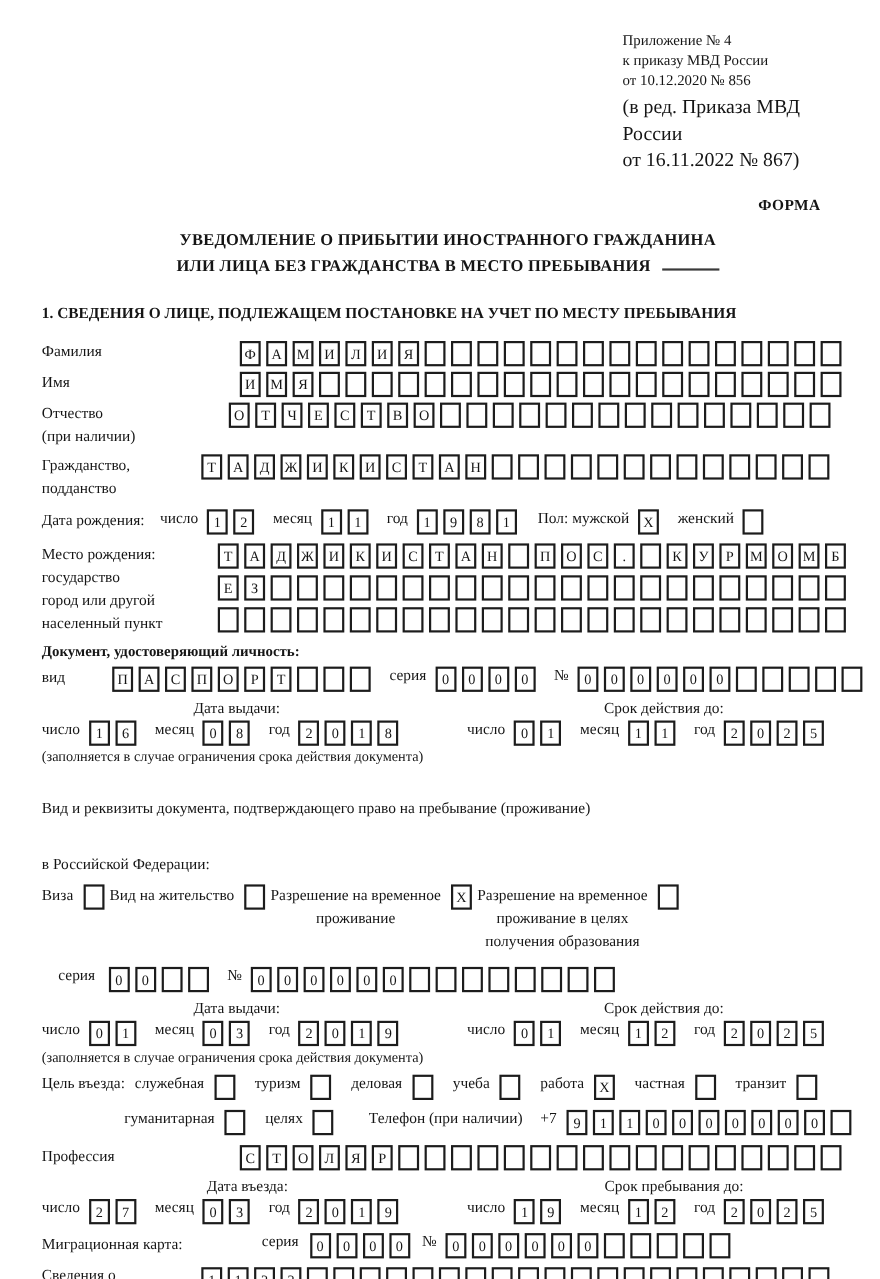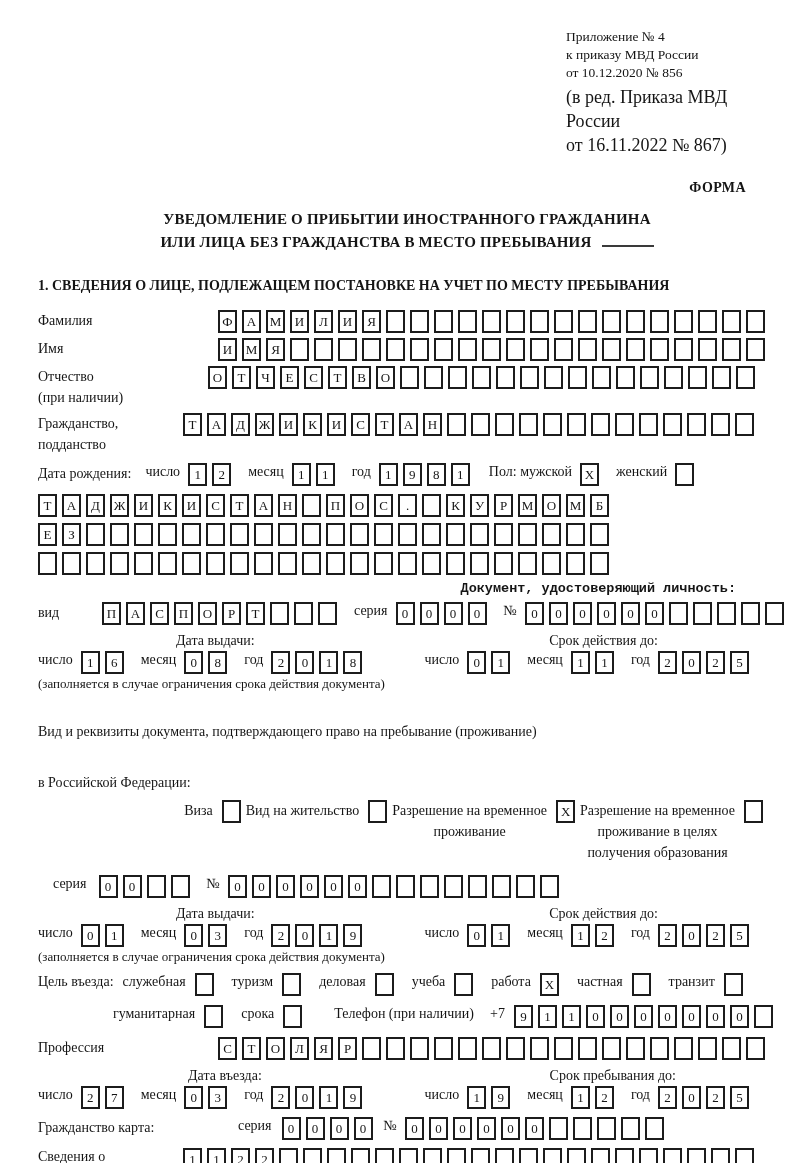--- a/index.html
+++ b/index.html
@@ -18,30 +18,30 @@
   .frow{display:flex;align-items:flex-start;margin-bottom:5px;}
   .lbl{font-size:14px;line-height:1.5;flex-shrink:0;}
   .w60{width:64px}.w145{width:145px}.w160{width:160px}.w170{width:170px}.w180{width:180px}.w200{width:200px}
   .cells{display:flex;flex-wrap:nowrap;}
   .box{box-sizing:content-box;width:15px;height:19px;border:2px solid #1c1c1c;margin-right:5px;
        text-align:center;font-size:13px;line-height:19px;flex-shrink:0;background:#fff;}
   .word{font-size:14px;margin:1px 8px 0 0;white-space:nowrap;}
   .ml12{margin-left:12px}.ml14{margin-left:14px}
   .stack{display:flex;flex-direction:column;gap:6px;}
 
-  .dochead{text-align:right;font-weight:bold;font-size:13.5px;margin:6px 40px 6px 0;font-family:Liberation Mono, monospace;}
+  .dochead{text-align:left;font-weight:bold;font-size:13.5px;margin:6px 40px 6px 0;}
   .dheads{display:flex;font-size:14px;margin:8px 0 2px 0;align-items:center;}
   .dheads .h1{margin-left:138px;}
   .dheads .h2{margin-left:auto;margin-right:118px;}
   .drow{display:flex;justify-content:space-between;width:716px;margin-bottom:2px;}
   .dgroup{display:flex;align-items:flex-start;}
   .dnote{font-size:13px;margin:1px 26px 8px 0;}
 
   .intro{font-size:14px;line-height:1.65;margin-top:28px;}
-  .opts{display:flex;justify-content:flex-end;width:730px;margin:6px 0 12px 0;}
+  .opts{display:flex;justify-content:flex-start;width:730px;margin:6px 0 12px 0;}
   .opt{display:flex;align-items:flex-start;font-size:14px;}
   .opt .olbl{white-space:pre-line;text-align:center;line-height:1.5;}
   .opt .cells{margin-left:9px;}
 
   .prow{display:flex;align-items:flex-start;font-size:14px;margin-bottom:9px;white-space:nowrap;}
   .prow .plbl{margin-right:9px;margin-top:1px;}
   .prow .cells{margin-right:13px;}
   .indent75{margin-left:75px;}
   .phone-lbl{margin:1px 16px 0 14px;}
 </style>
@@ -209,20 +209,24 @@
     <div class="cells">
         <span class="box">X</span>
       </div>
     <span class="word ml12">женский</span>
     <div class="cells">
         <span class="box"></span>
       </div>
   </div>
 
   <div class="frow" style="margin-top:8px">
+    <span class="lbl w160 pre">Место рождения:
+государство
+город или другой
+населенный пункт</span>
     <div class="stack">
       <div class="cells">
           <span class="box">Т</span>
           <span class="box">А</span>
           <span class="box">Д</span>
           <span class="box">Ж</span>
           <span class="box">И</span>
           <span class="box">К</span>
           <span class="box">И</span>
           <span class="box">С</span>
@@ -517,21 +521,21 @@
     <span class="plbl">транзит</span>
     <div class="cells">
         <span class="box"></span>
       </div>
   </div>
   <div class="prow">
     <span class="plbl indent75">гуманитарная</span>
     <div class="cells">
         <span class="box"></span>
       </div>
-    <span class="plbl">срока</span>
+    <span class="plbl">целях</span>
     <div class="cells">
         <span class="box"></span>
       </div>
     <span class="phone-lbl">Телефон (при наличии)</span>
     <span class="plbl">+7</span>
     <div class="cells">
         <span class="box">9</span>
         <span class="box">1</span>
         <span class="box">1</span>
         <span class="box">0</span>
@@ -613,21 +617,21 @@
       <div class="cells">
           <span class="box">2</span>
           <span class="box">0</span>
           <span class="box">2</span>
           <span class="box">5</span>
         </div>
     </div>
   </div>
 
   <div class="frow" style="margin-top:8px">
-    <span class="lbl w200">Гражданство карта:</span>
+    <span class="lbl w200">Миграционная карта:</span>
     <span class="word" style="margin-right:10px">серия</span>
     <div class="cells">
         <span class="box">0</span>
         <span class="box">0</span>
         <span class="box">0</span>
         <span class="box">0</span>
       </div>
     <span class="word" style="margin-left:6px">№</span>
     <div class="cells">
         <span class="box">0</span>

